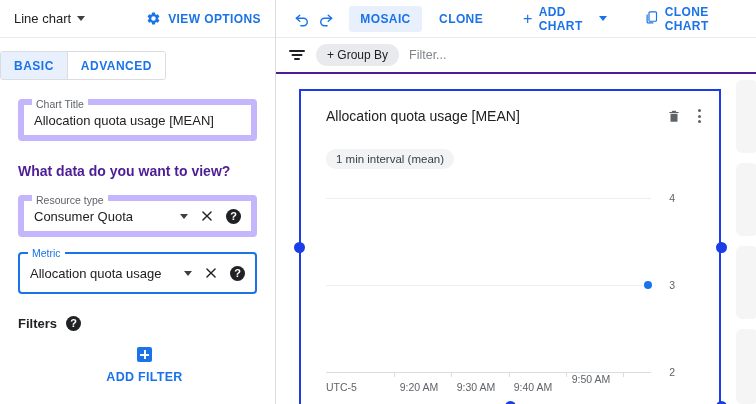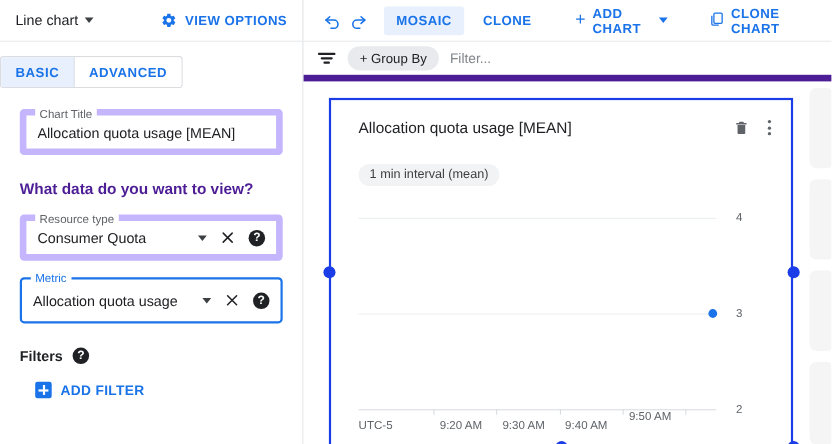--- a/index.html
+++ b/index.html
@@ -114,20 +114,21 @@
     margin: 0 18px;
     display: flex; align-items: center; gap: 9px;
     font-size: 13px; font-weight: bold; color: #202124;
   }
   #add-filter {
     margin: 0 18px;
     display: flex; align-items: center; gap: 8px;
     color: #1a73e8; font-size: 12.5px; font-weight: bold;
     letter-spacing: .3px; cursor: pointer;
     padding-left: 14px;
+    flex-direction: column;
   }
   .plus-box {
     width: 15px; height: 15px; background: #1a73e8;
     border-radius: 2px; position: relative;
   }
   .plus-box:before, .plus-box:after {
     content: ""; position: absolute; background: #fff;
   }
   .plus-box:before { left: 3px; right: 3px; top: 6.5px; height: 2px; }
   .plus-box:after  { top: 3px; bottom: 3px; left: 6.5px; width: 2px; }
@@ -158,21 +159,21 @@
   .tb-chip.active { background: #e8f0fe; }
   .tb-btn {
     height: 28px; display: inline-flex; align-items: center; gap: 6px;
     padding: 0 8px; font-size: 12px; font-weight: bold;
     letter-spacing: .4px; color: #1a73e8; cursor: pointer;
   }
   .plus-glyph { font-size: 16px; font-weight: normal; line-height: 1; }
 
   #groupby-bar {
     height: 36px;
-    border-bottom: 6px solid #4c1d95;
+    border-bottom: 2px solid #4c1d95;
     display: flex; align-items: center;
     padding: 0 12px; gap: 10px;
   }
   .filter-lines-icon { width: 18px; height: 14px; display: inline-flex; cursor: pointer; }
   .groupby-chip {
     height: 22px; display: inline-flex; align-items: center;
     padding: 0 11px; border-radius: 11px;
     background: #e8eaed; color: #202124;
     font-size: 12px; cursor: pointer;
   }

